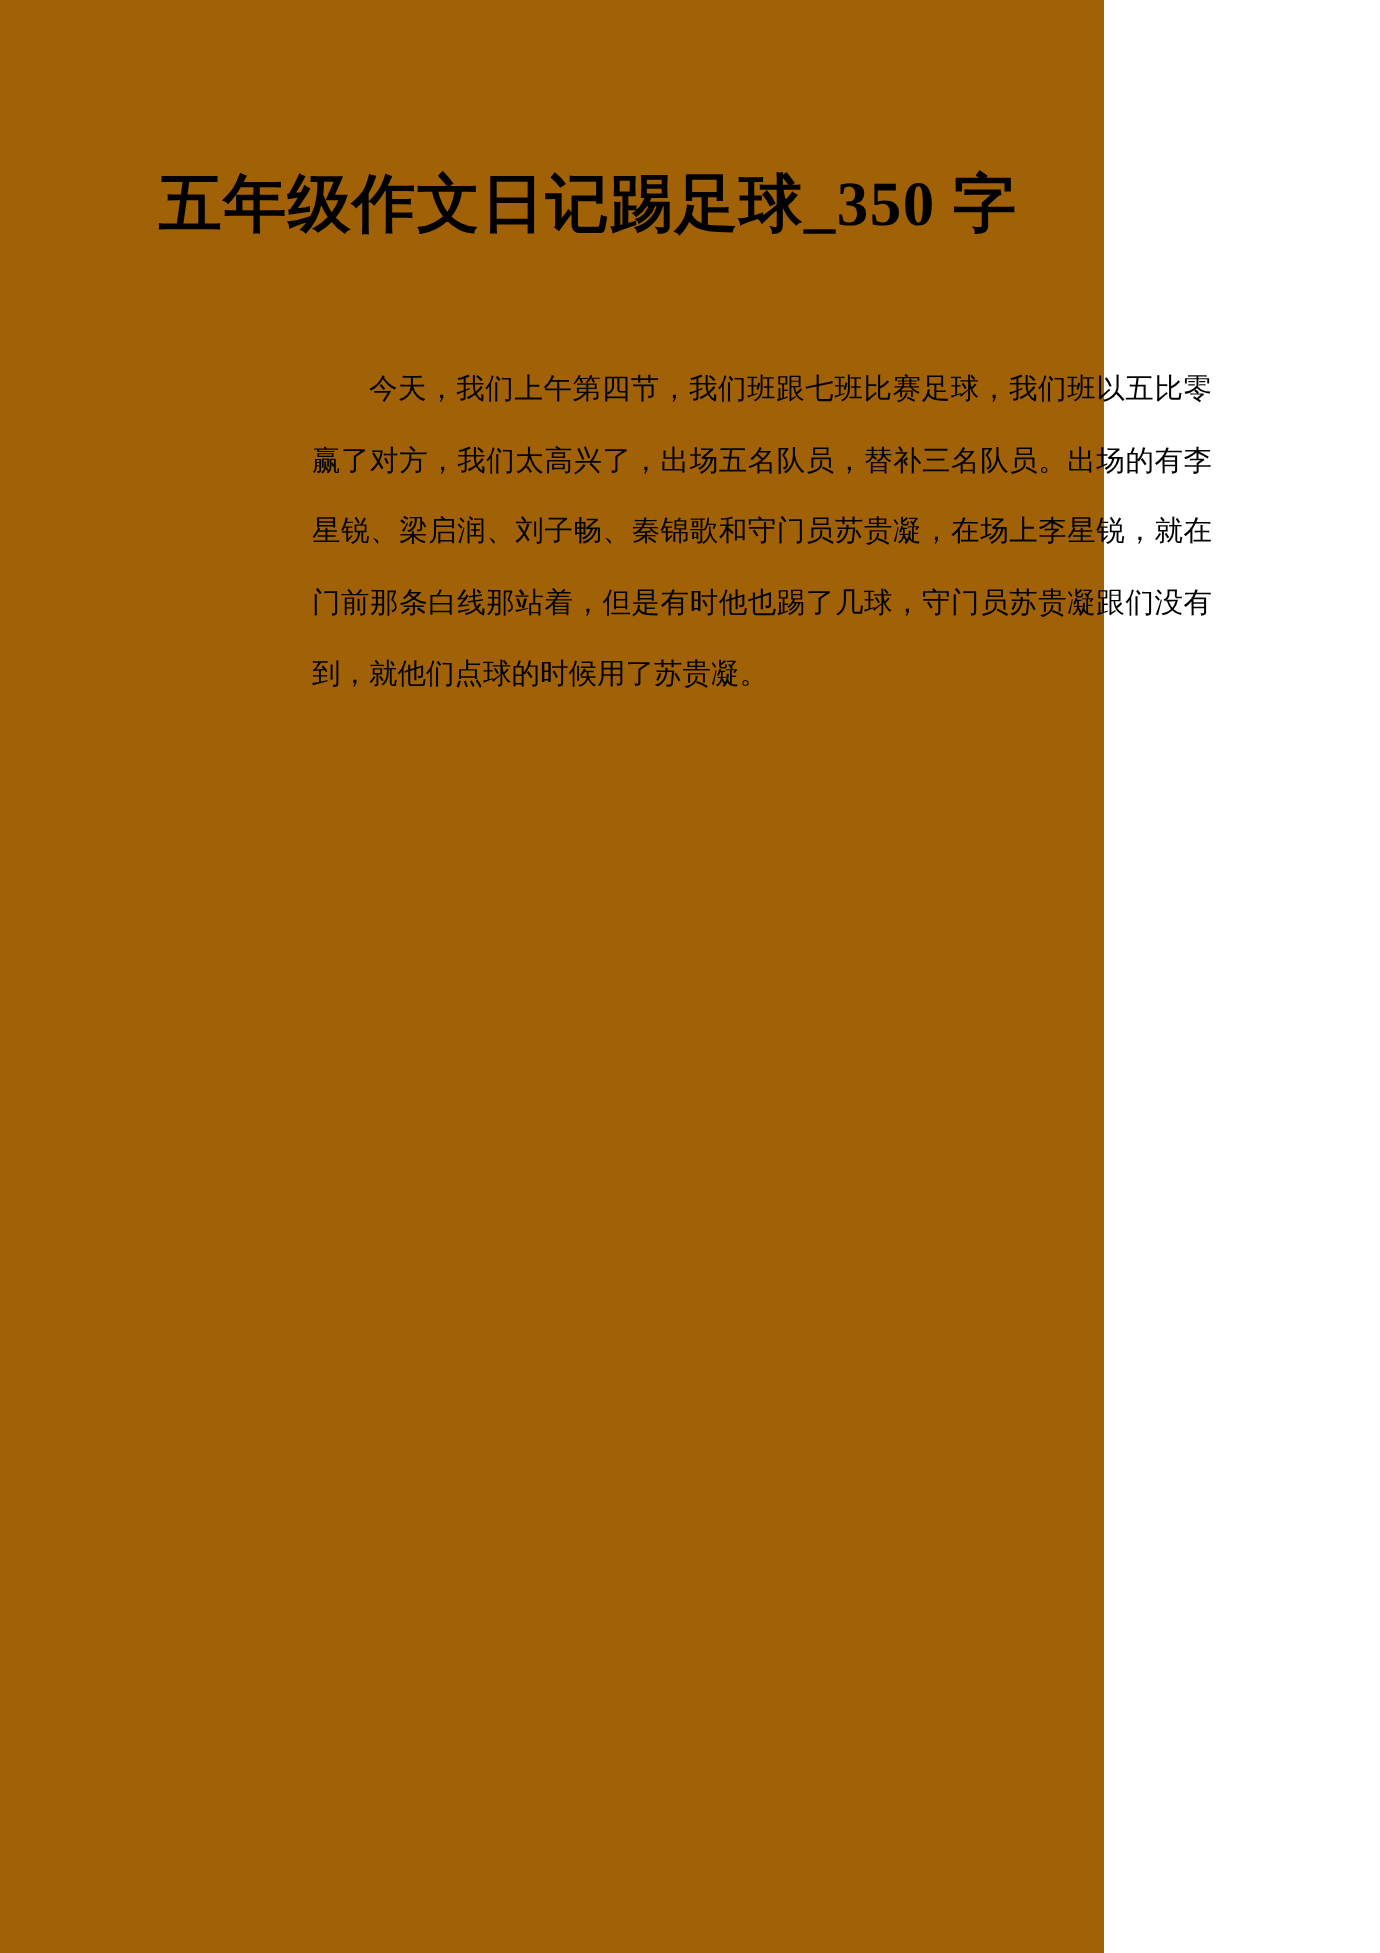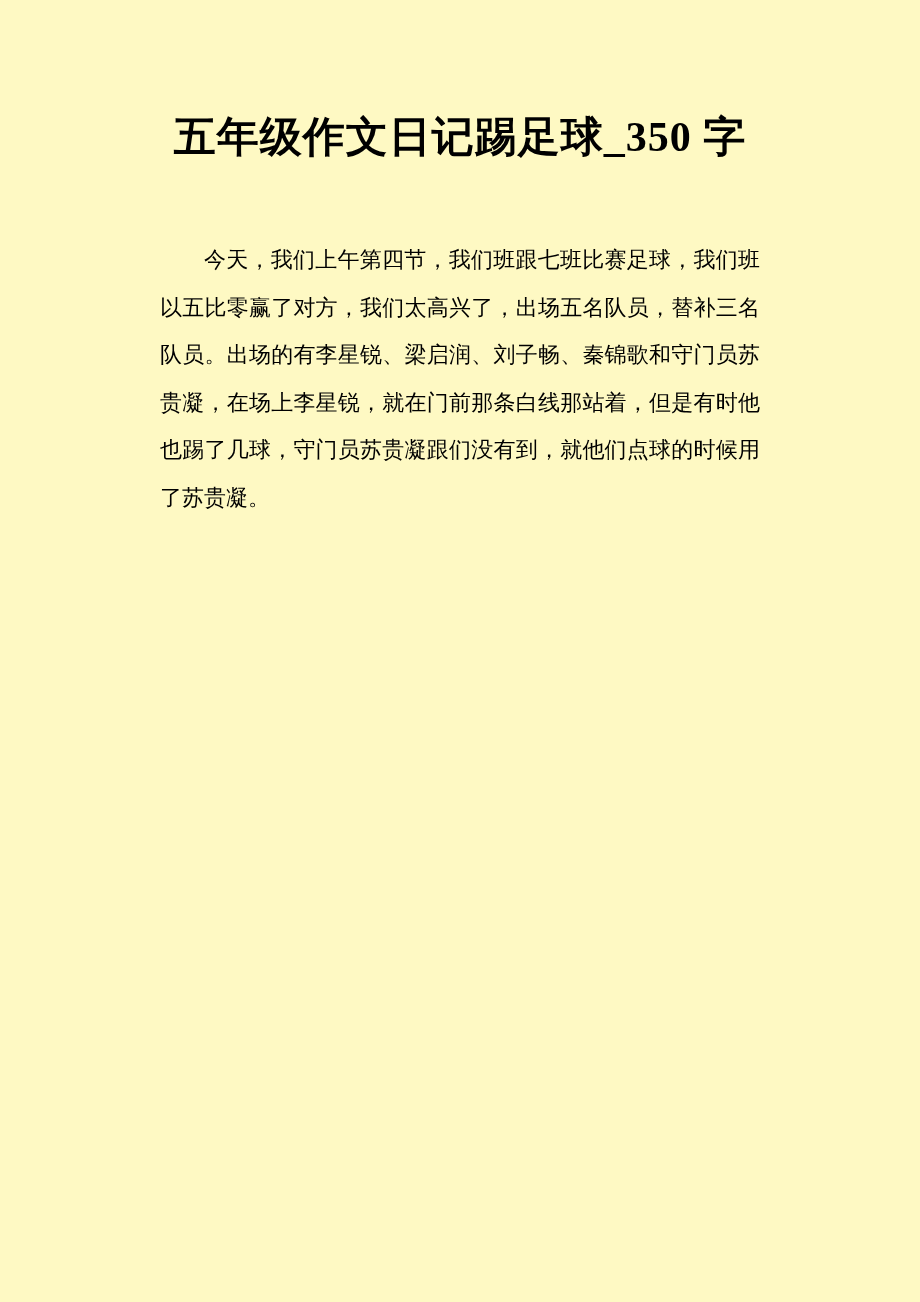--- a/index.html
+++ b/index.html
@@ -9,41 +9,42 @@
   }
   body {
     width: 920px;
     height: 1302px;
     overflow: hidden;
     font-family: "Liberation Serif", "DejaVu Serif", serif;
     color: #000000;
   }
   .page {
     position: relative;
-    width: 920px;
+    width: 736px;
     height: 1302px;
-    background: #fef9c3;
+    background: #a16207;
     box-sizing: border-box;
+    padding-left: 48px;
   }
   .doc-title {
     margin: 0;
     padding-top: 112px;
     height: 50px;
     line-height: 50px;
     text-align: center;
     font-size: 42px;
     font-weight: bold;
     letter-spacing: 1px;
     white-space: nowrap;
   }
   .doc-body {
     width: 600px;
     margin-left: 160px;
     margin-top: 74px;
-    font-size: 22px;
+    font-size: 19px;
     line-height: 47.5px;
     text-align: justify;
     text-justify: inter-character;
   }
   .doc-body p {
     margin: 0;
     padding: 0;
     text-indent: 2em;
   }
 </style>

